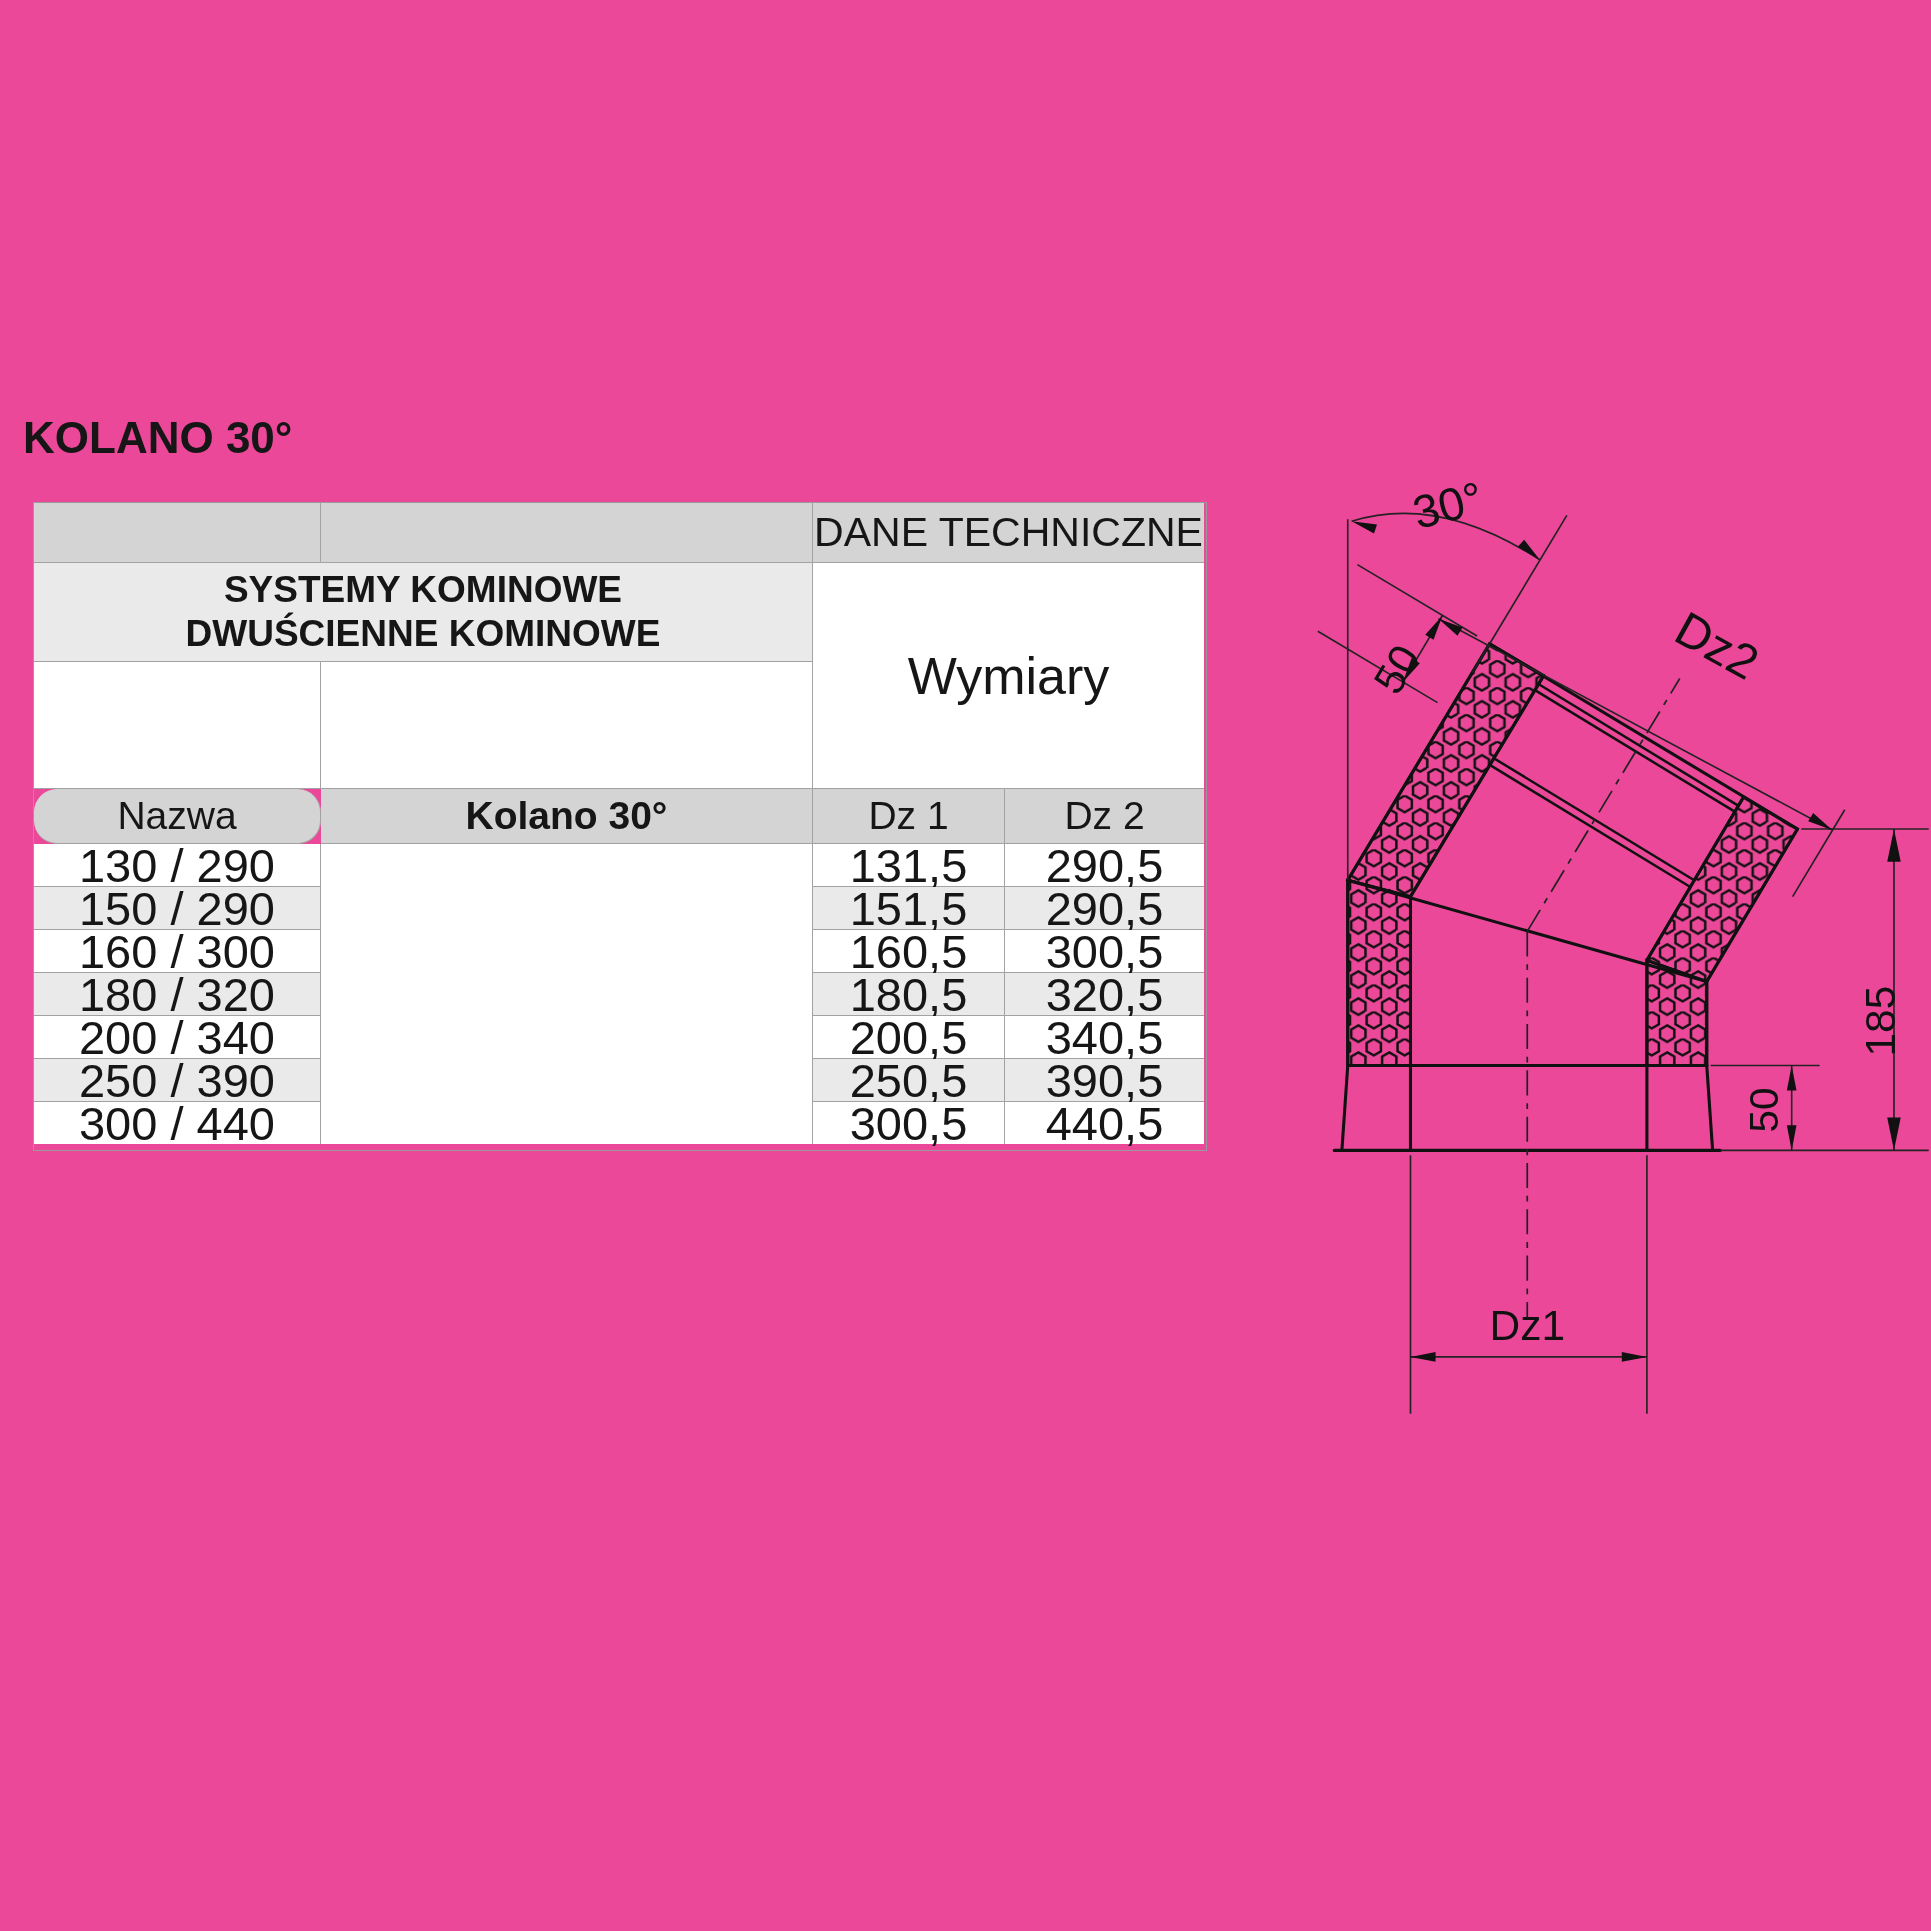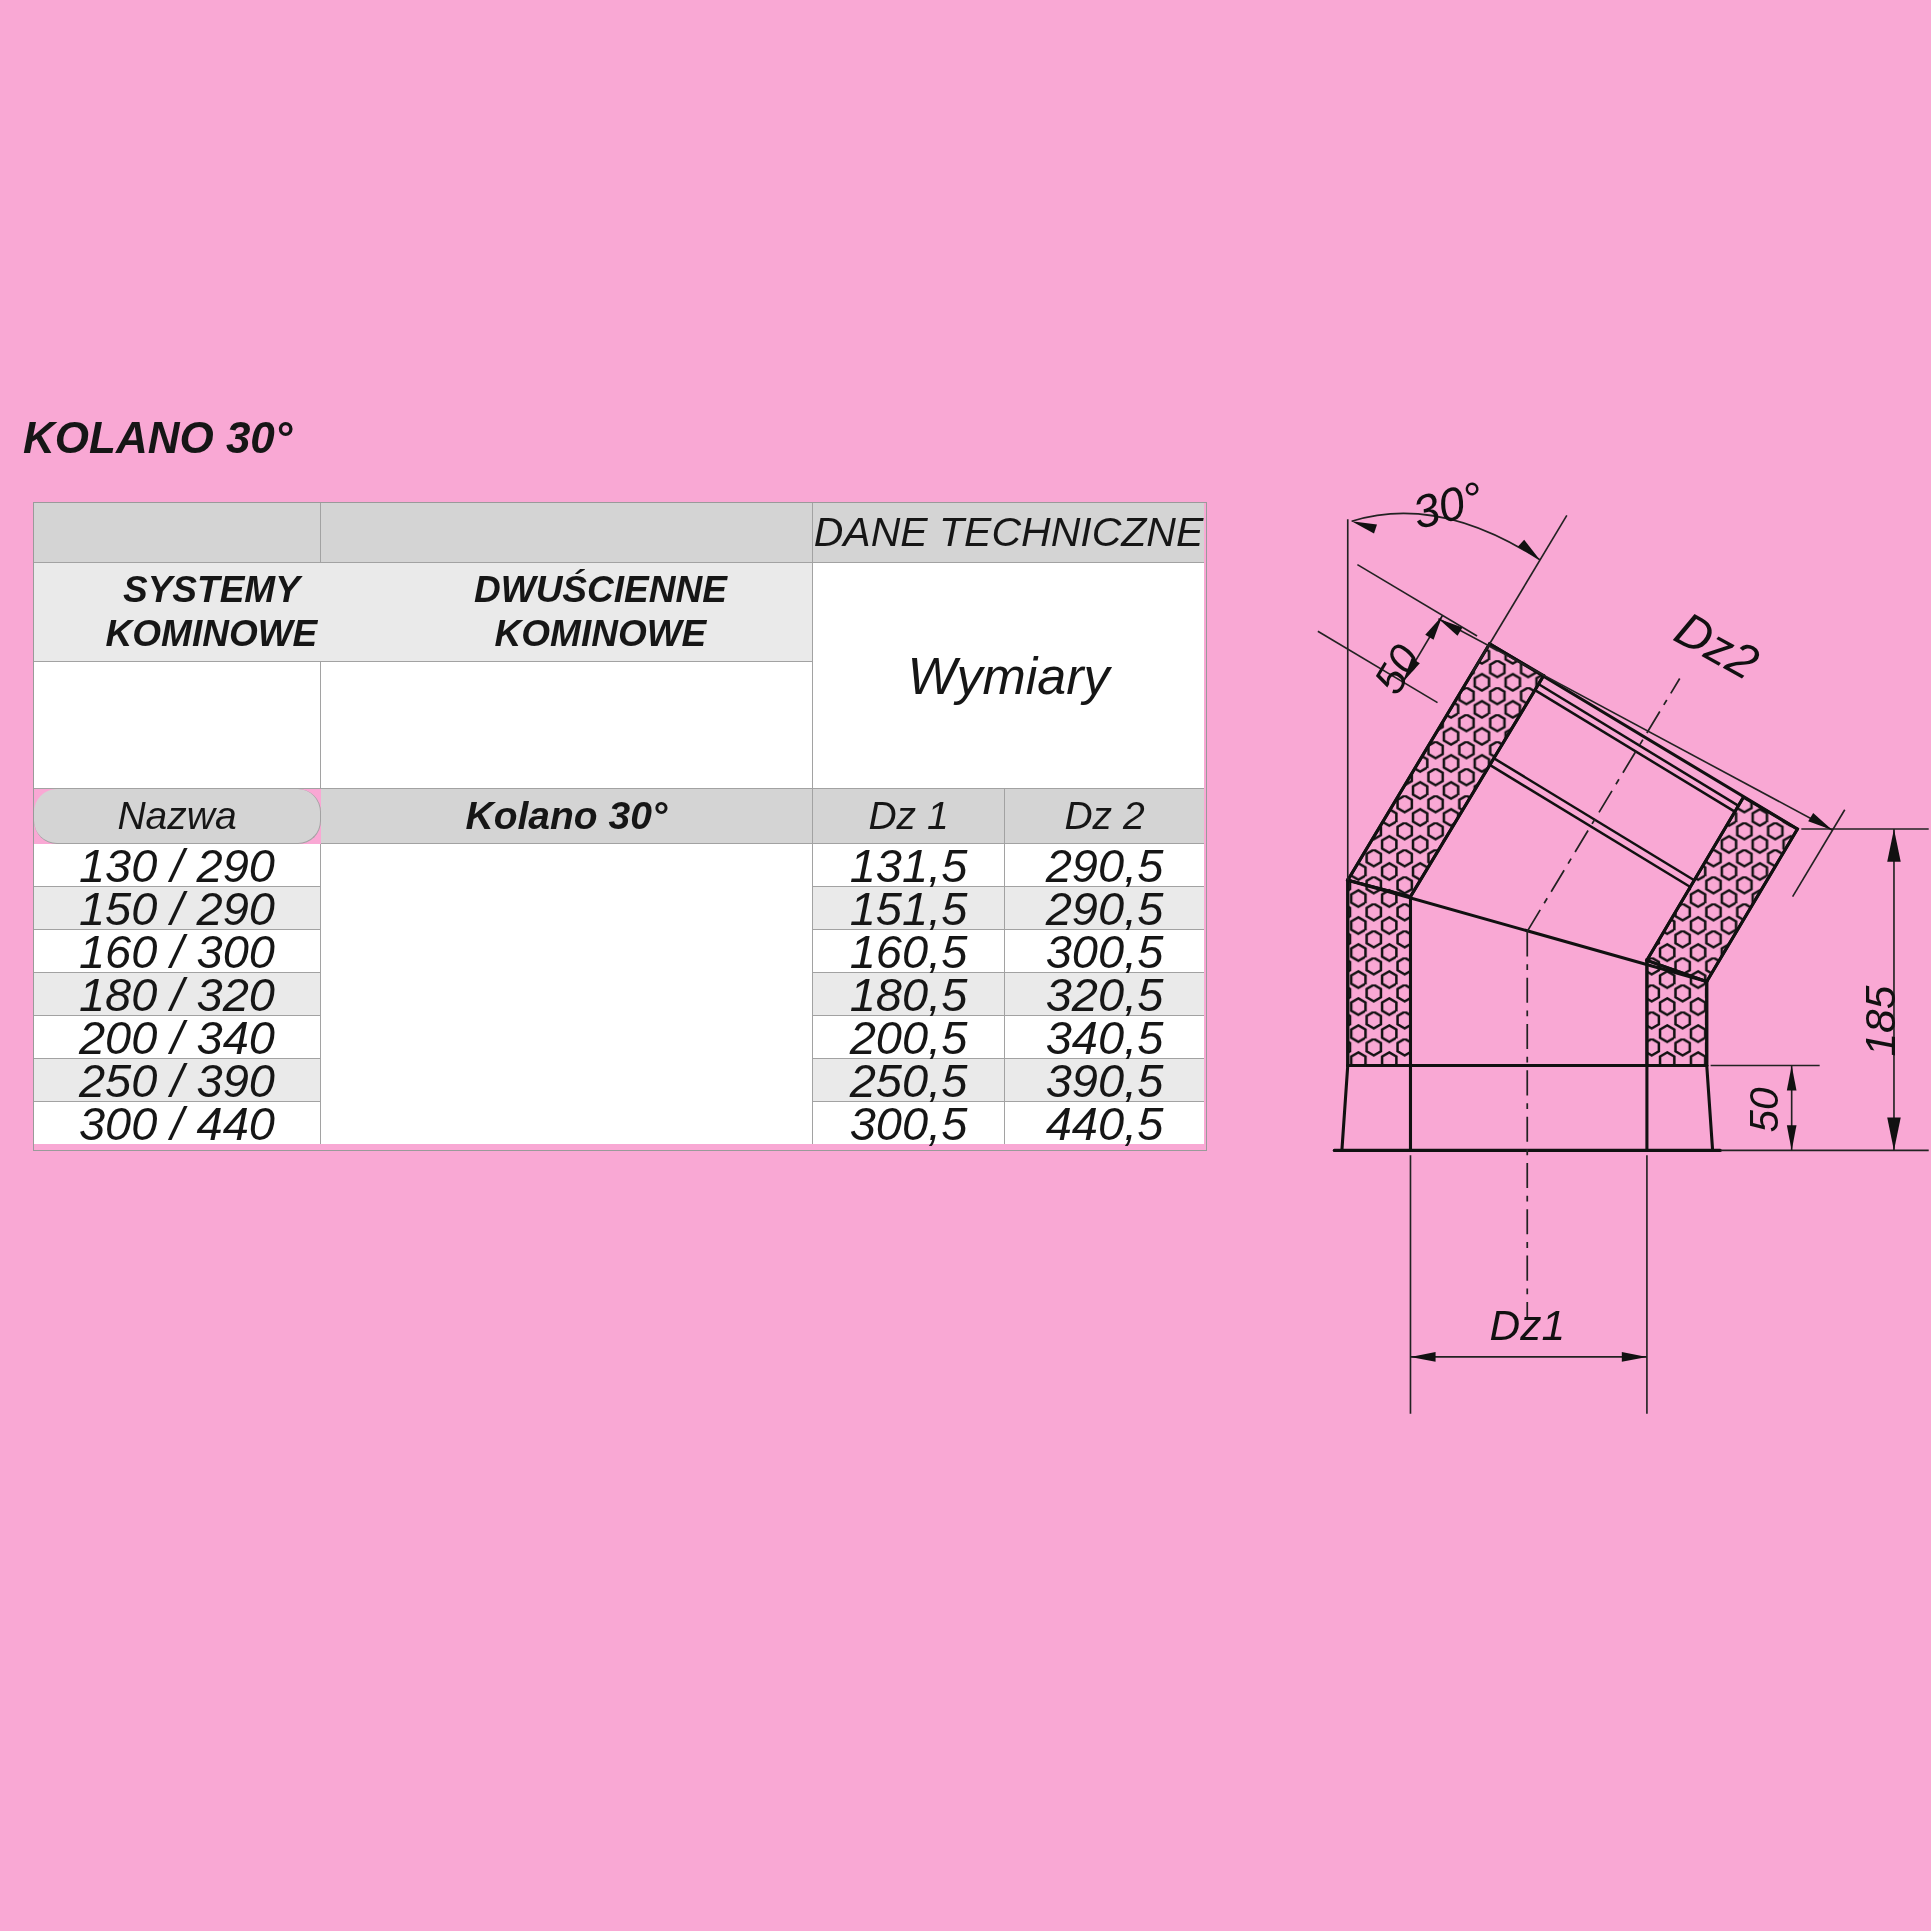--- a/index.html
+++ b/index.html
@@ -1,36 +1,36 @@
 <!DOCTYPE html>
 <html><head>
 <meta charset="utf-8">
 <style>
   html,body{margin:0;padding:0;background:#fff;}
-  .page{position:relative;width:1931px;height:1931px;background:#f9a8d4;overflow:hidden;
-        font-family:"Liberation Sans","DejaVu Sans",sans-serif;color:#161616;font-style:italic;}
+  .page{position:relative;width:1931px;height:1931px;background:#ec4899;overflow:hidden;
+        font-family:"Liberation Sans","DejaVu Sans",sans-serif;color:#161616;}
   .title{position:absolute;left:23px;top:413px;font-size:44px;font-weight:bold;letter-spacing:0px;}
 
   
   .tbl{position:absolute;left:33px;top:502px;width:1174px;height:649px;
        display:grid;border:1.9px solid #9a9a9a;box-sizing:border-box;
        grid-template-columns:287px 492px 192px 199px;
        grid-template-rows:60px 99px 127px 55px 43px 43px 43px 43px 43px 43px 42px;}
   .cell{box-sizing:border-box;display:flex;align-items:center;justify-content:center;
         border-right:1.9px solid #a2a2a2;border-bottom:1.9px solid #a2a2a2;}
   .cell.last{border-right:none;}
   .cell.bottom{border-bottom:none;}
   .gray{background:#d4d4d4;}
   .lightgray{background:#eaeaea;}
   .white{background:#ffffff;}
   .fs-dane{font-size:41px;}
   .fs-head{font-size:39px;}
   .fs-data{font-size:47px;}
   .bold{font-weight:bold;}
-  .syshead{flex-direction:row;line-height:44px;font-size:37px;font-weight:bold;text-align:center;}
+  .syshead{flex-direction:column;line-height:44px;font-size:37px;font-weight:bold;text-align:center;}
   .wymiary{font-size:52px;}
 
   svg text{font-family:"Liberation Sans","DejaVu Sans",sans-serif;fill:#111;}
 </style>
 </head>
 <body>
 
 <div class="page">
 
   <div class="title">KOLANO 30°</div>

